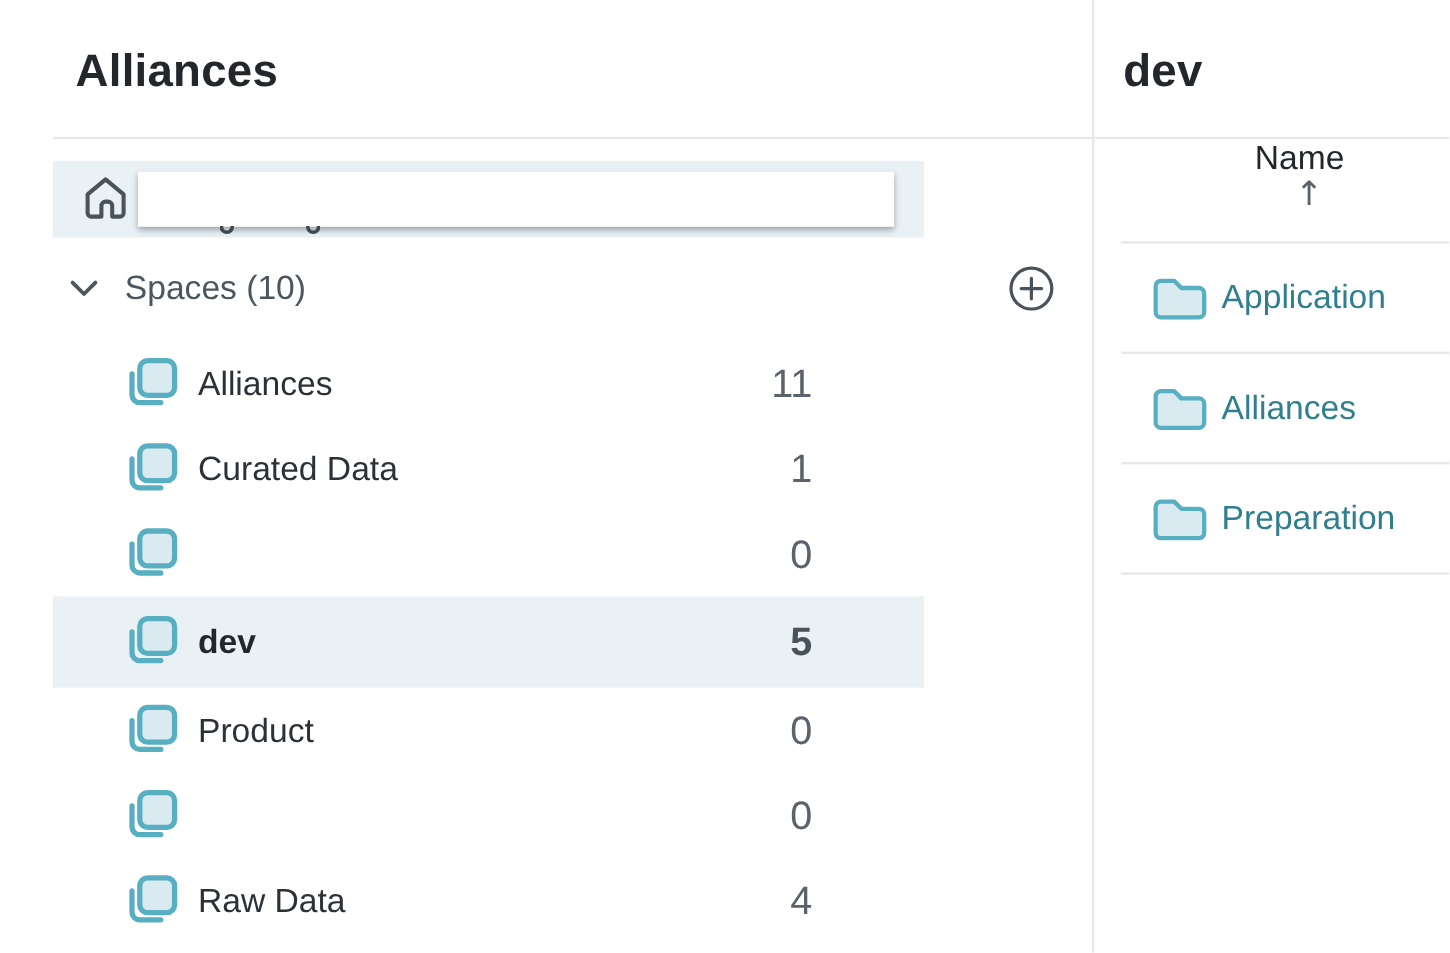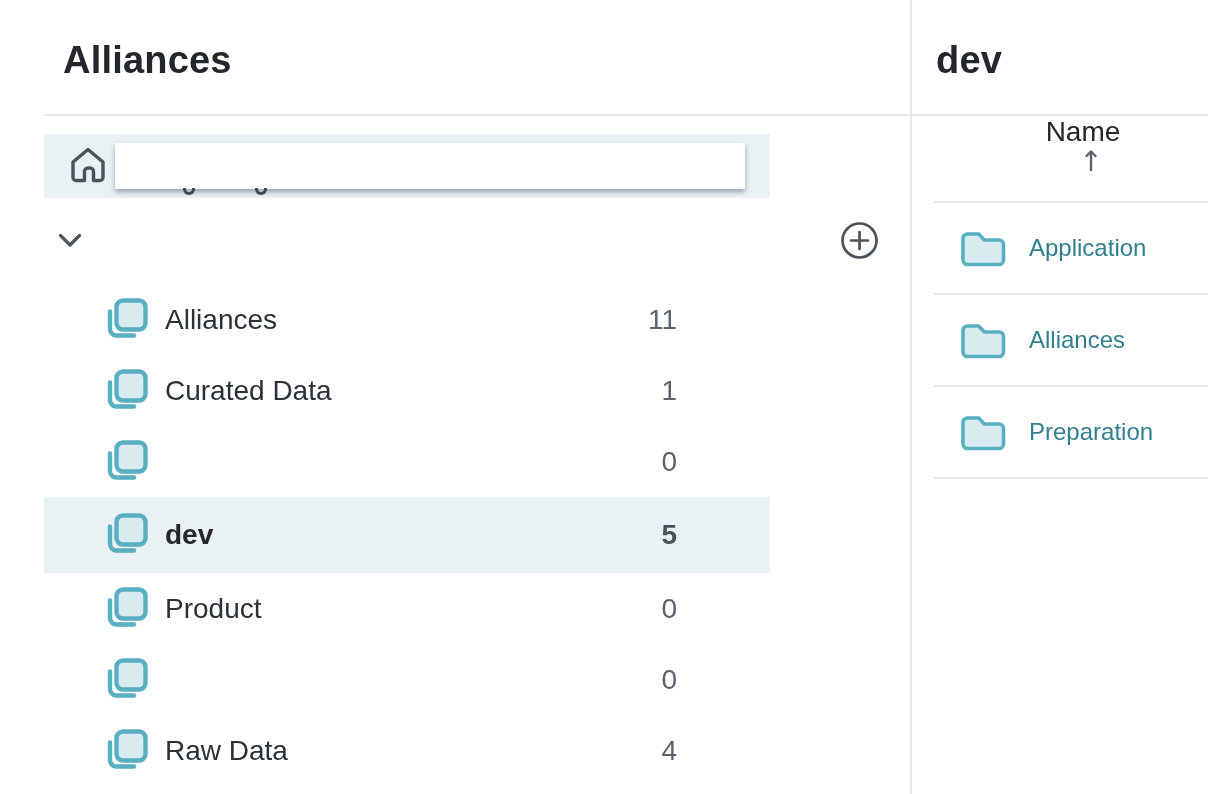--- a/index.html
+++ b/index.html
@@ -60,21 +60,21 @@
 
   .space-list{list-style:none;margin:16px 0 0;padding:0;}
   .space-item{
     margin-left:44px;width:726px;height:71px;display:flex;align-items:center;
     padding-left:59px;padding-right:93px;cursor:pointer;
   }
   .space-item.selected{height:76px;background:var(--selected-row-bg);}
   .space-icon{flex:none;}
   .space-label{margin-left:16px;font-size:28px;color:var(--text-body);white-space:nowrap;}
   .space-item.selected .space-label{font-weight:700;color:var(--text-dark);}
-  .space-count{margin-left:auto;font-size:28px;color:var(--count-gray);}
+  .space-count{margin-left:auto;font-size:33px;color:var(--count-gray);}
   .space-item.selected .space-count{color:#49525B;font-weight:600;}
 
   
   .main{flex:1;min-width:0;}
   .main-title{
     margin:38px 0 0 24px;font-size:38px;font-weight:700;line-height:44px;
     color:var(--text-dark);letter-spacing:.2px;
   }
   .main-divider{border-top:2px solid var(--divider);margin-top:32px;}
   .table{margin-left:22px;}
@@ -85,21 +85,21 @@
   .name-label{font-size:28px;color:var(--text-dark);}
   .sort-arrow{
     margin-left:16px;font-size:28px;color:#59626B;
     font-family:"DejaVu Sans",sans-serif;line-height:1;
   }
   .folder-row{
     height:92px;display:flex;align-items:center;padding-left:27px;
     border-bottom:2px solid var(--divider);cursor:pointer;
   }
   .folder-icon{flex:none;}
-  .folder-link{margin-left:23px;font-size:24px;color:var(--link-teal);text-decoration:none;white-space:nowrap;}
+  .folder-link{margin-left:12px;font-size:28px;color:var(--link-teal);text-decoration:none;white-space:nowrap;}
 
   
   .home-icon path{stroke:var(--icon-slate);fill:none;}
   .chevron-icon path{stroke:var(--text-gray);fill:none;}
   .add-icon circle,.add-icon path{stroke:var(--icon-slate);fill:none;}
   .space-icon .si-back{stroke:var(--accent-teal);fill:none;}
   .space-icon .si-front{stroke:var(--accent-teal);fill:var(--accent-teal-fill);}
   .folder-icon path{stroke:var(--accent-teal);fill:var(--accent-teal-fill);}
 </style>
 </head>
@@ -118,20 +118,21 @@
       <div class="redaction">
         <span class="desc-mark d1"></span>
         <span class="desc-mark d2"></span>
       </div>
     </div>
 
     <div class="spaces-header">
       <svg class="chevron-icon" width="24" height="15" viewBox="0 0 24 15">
         <path d="M2.5 2.5 L12 12 L21.5 2.5" stroke-width="3.2" stroke-linecap="round" stroke-linejoin="round"></path>
       </svg>
+      <span class="spaces-label">Spaces (10)</span>
       <button class="add-btn">
         <svg class="add-icon" width="39" height="39" viewBox="0 0 39 39">
           <circle cx="19.5" cy="19.5" r="17" stroke-width="2.7"></circle>
           <path d="M19.5 11 v17 M11 19.5 h17" stroke-width="2.7" stroke-linecap="round"></path>
         </svg>
       </button>
     </div>
 
     <ul class="space-list">
       <li class="space-item">

